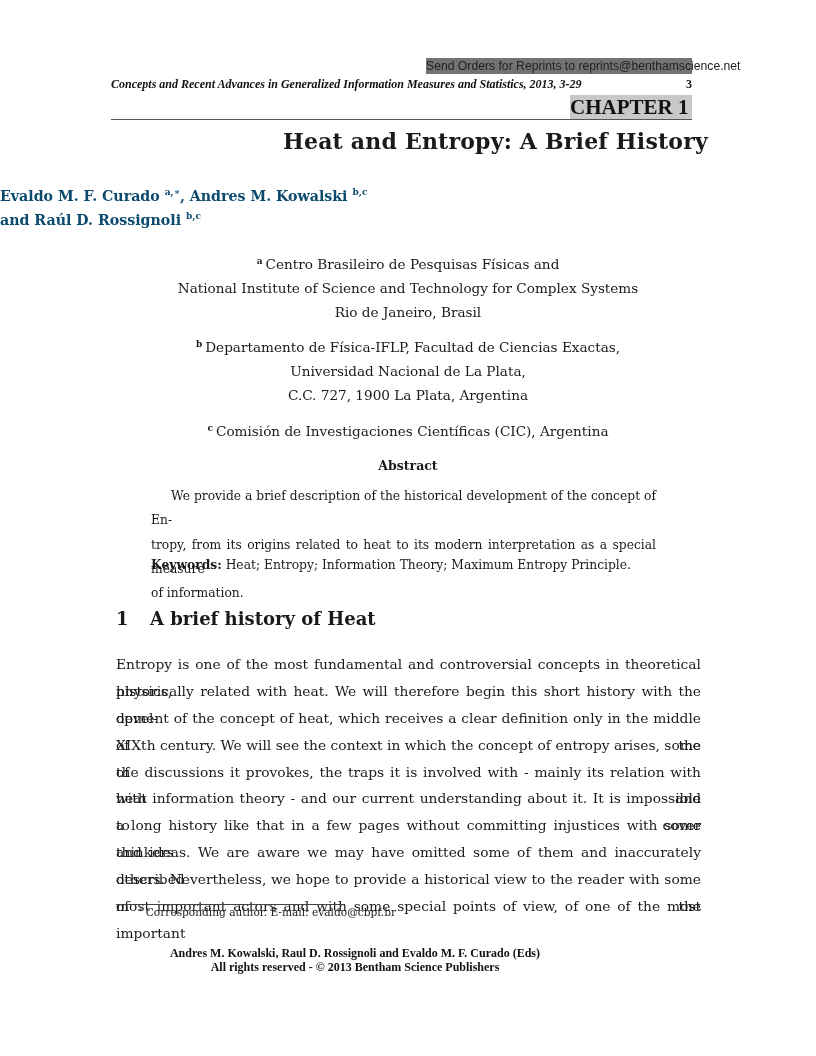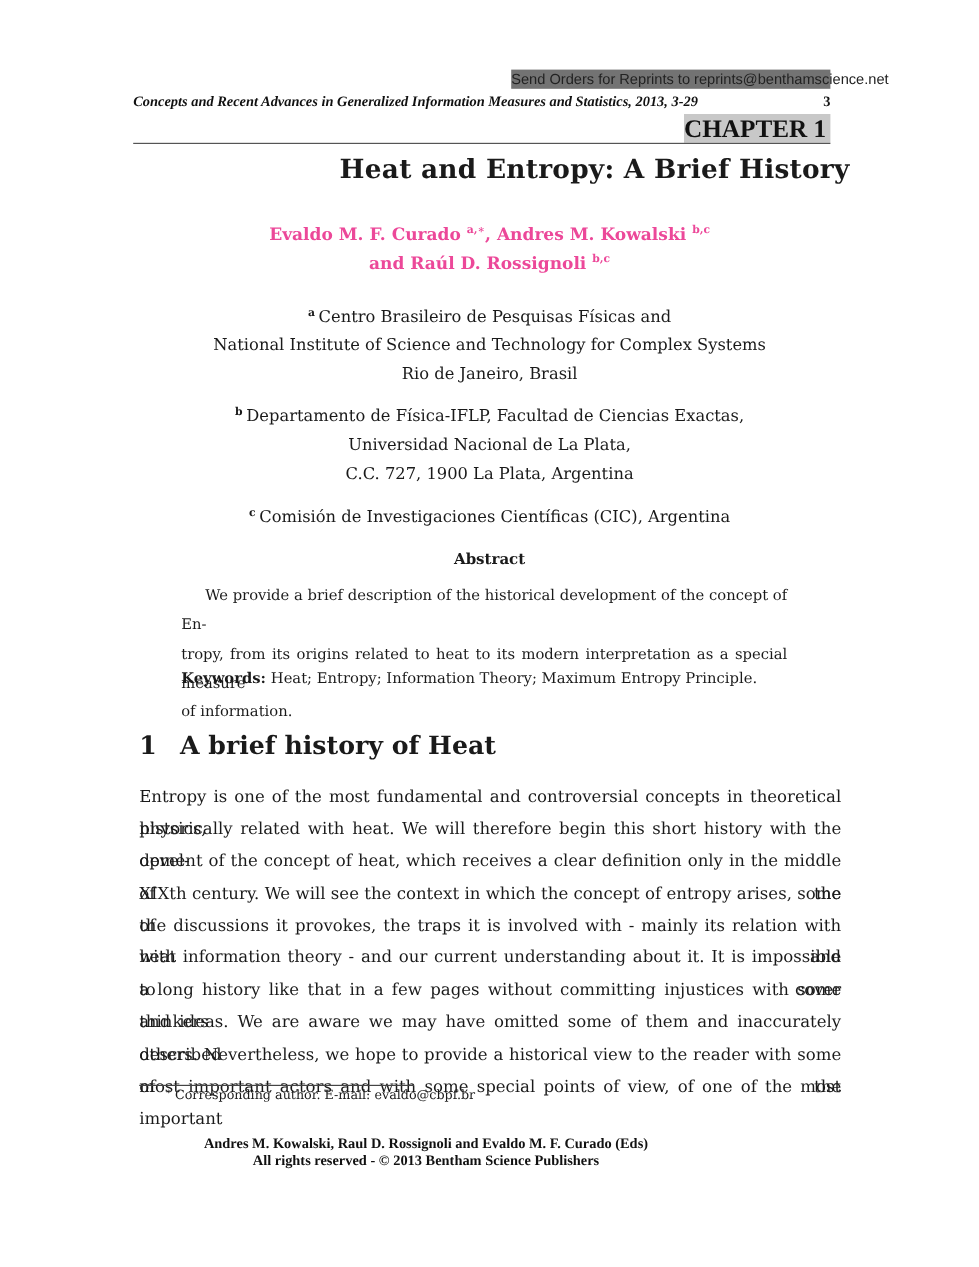--- a/index.html
+++ b/index.html
@@ -29,43 +29,43 @@
   }
   .header-rule {
     position: absolute; left: 111px; top: 119px; width: 581px; height: 0;
     border-top: 1.5px solid #555;
   }
   .title {
     position: absolute; left: 0; width: 708px; top: 128px; text-align: right;
     font-size: 22px; font-weight: bold; letter-spacing: 0.2px; color: #1a1a1a;
   }
   .authors {
-    position: absolute; left: 0; width: 816px; text-align: center;
-    font-size: 14.2px; font-weight: bold; color: #ec4899; line-height: 24px;
+    position: absolute; left: 0; width: 816px; text-align: left;
+    font-size: 14.2px; font-weight: bold; color: #0c4a6e; line-height: 24px;
   }
   .authors sup { font-size: 9px; font-weight: bold; vertical-align: 6px; }
   .affil {
     position: absolute; left: 0; width: 816px; text-align: center;
     font-size: 13.6px; color: #1a1a1a; line-height: 24.2px;
   }
   .affil sup { font-size: 9px; font-weight: bold; vertical-align: 5px; margin-right: 3px; }
   .abstract-title {
     position: absolute; left: 0; width: 816px; top: 458px; text-align: center;
     font-size: 12.5px; font-weight: bold;
   }
   .abstract {
     position: absolute; left: 151px; top: 484px; width: 505px;
     font-size: 12.3px; line-height: 24.3px; text-align: justify; color: #1a1a1a;
   }
   .abstract p { margin: 0; }
   .abstract .first { text-indent: 20px; }
   .keywords { position: absolute; left: 151px; top: 556px; width: 510px; font-size: 12.3px; line-height: 18px; }
   .keywords b { font-weight: bold; }
   .section {
-    position: absolute; left: 116px; top: 608px; font-size: 21px; font-weight: bold; white-space: nowrap;
+    position: absolute; left: 116px; top: 608px; font-size: 18px; font-weight: bold; white-space: nowrap;
   }
   .section .num { display: inline-block; width: 34px; }
   .body {
     position: absolute; left: 116px; top: 651px; width: 585px;
     font-size: 13.8px; line-height: 26.9px; color: #1a1a1a;
   }
   .body .line { display: block; text-align: justify; text-align-last: justify; white-space: nowrap; height: 26.9px; }
   .body .line span { display: block; text-align: justify; text-align-last: justify; white-space: normal; }
   .fn-rule { position: absolute; left: 116px; top: 904px; width: 229px; border-top: 1px solid #444; }
   .footnote { position: absolute; left: 138px; top: 906px; font-size: 10.6px; color: #1a1a1a; white-space: nowrap; }

